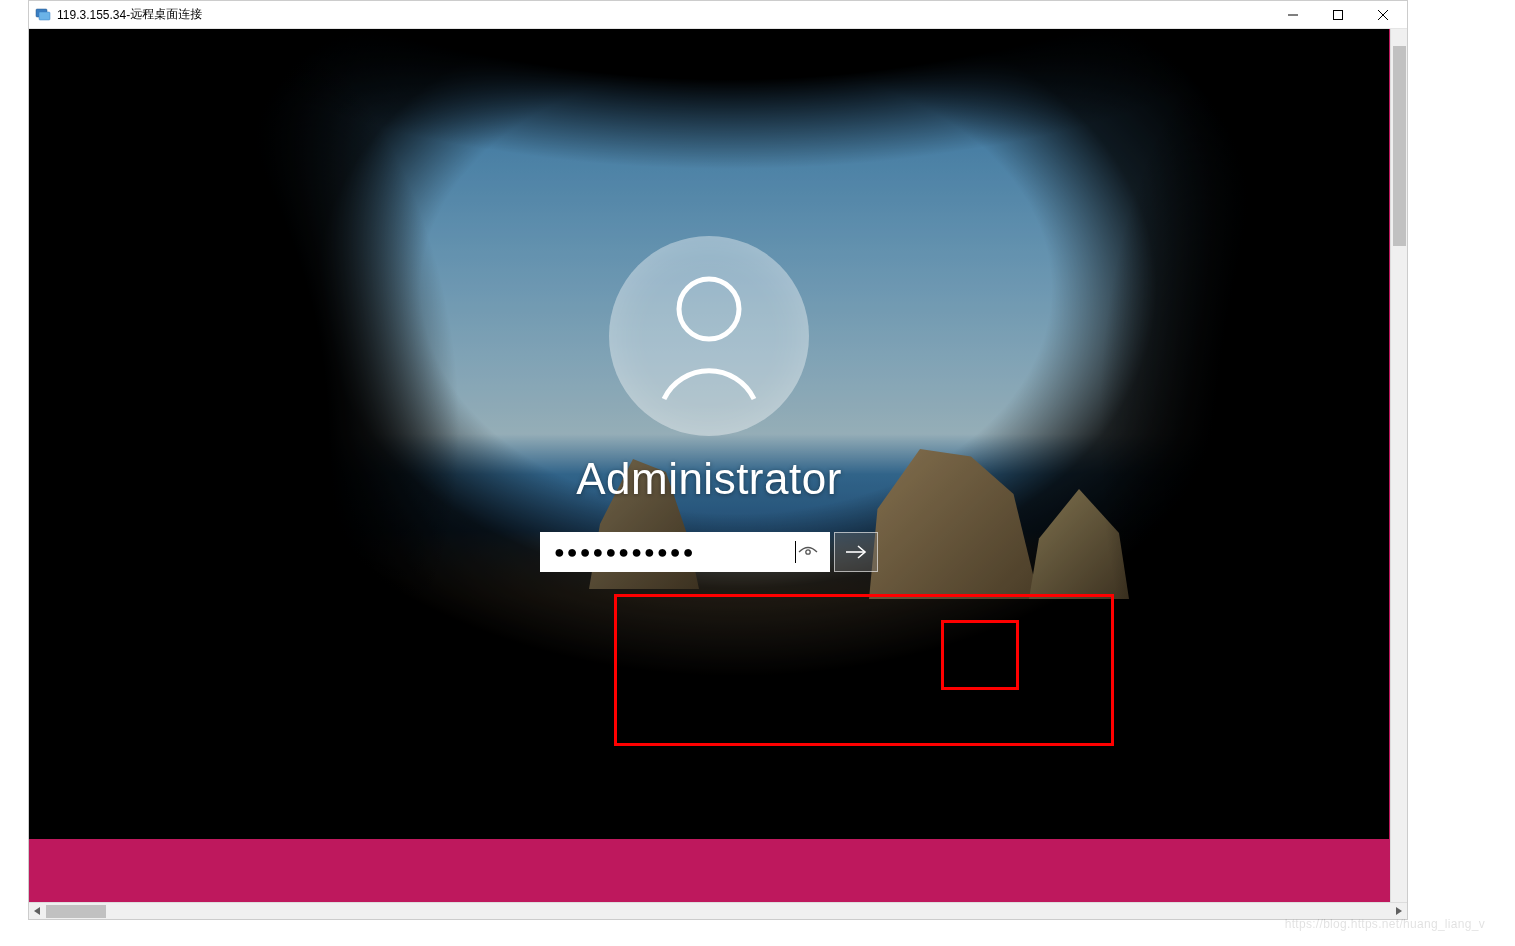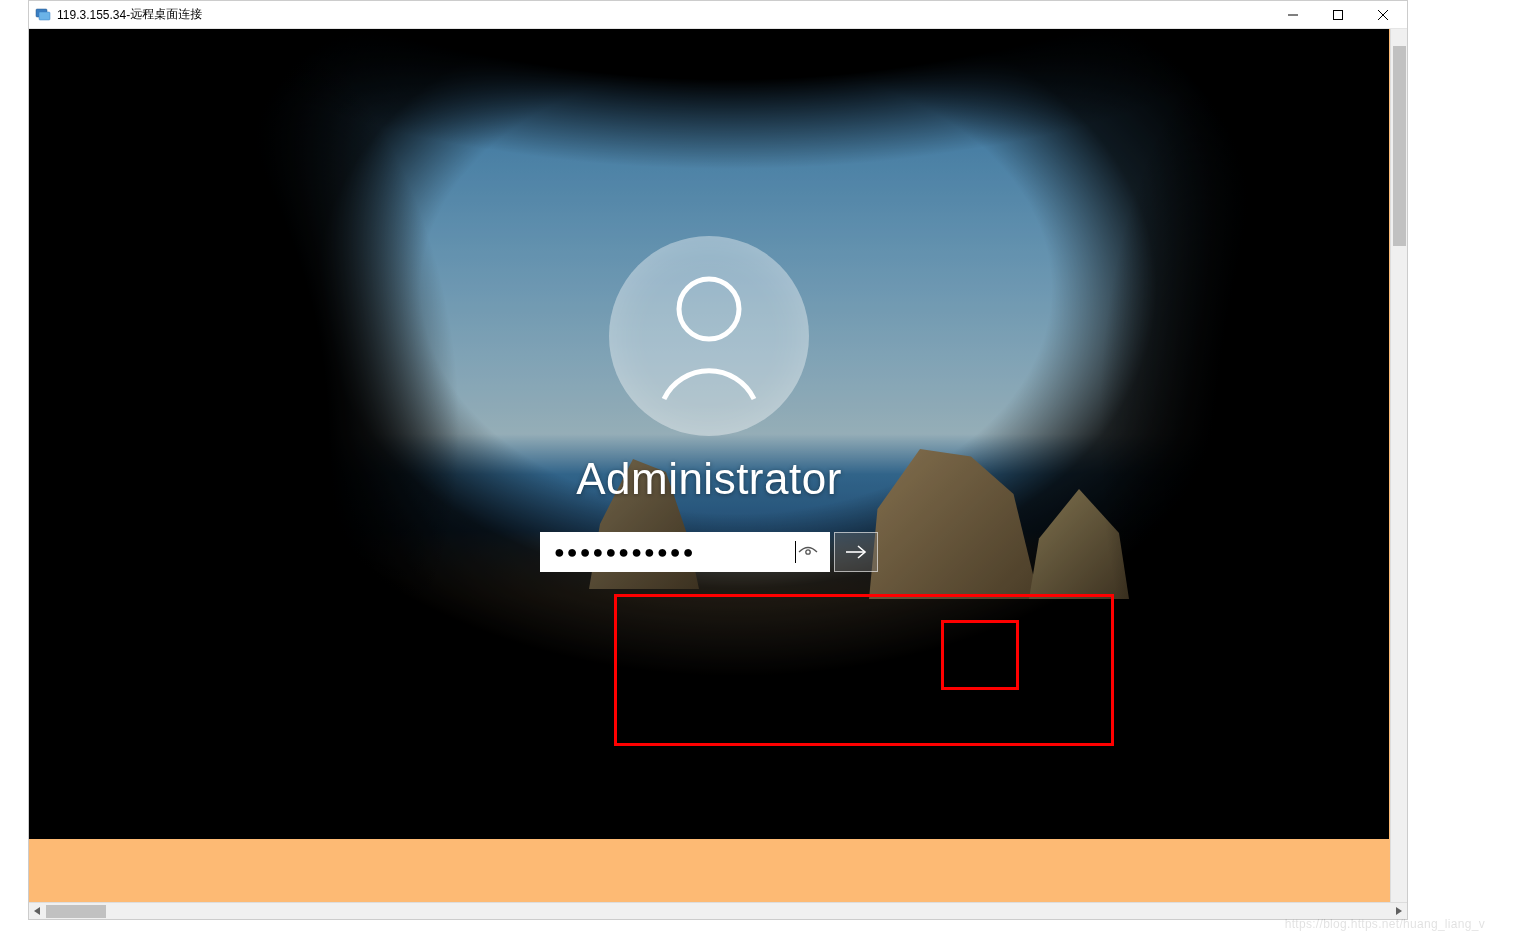--- a/index.html
+++ b/index.html
@@ -35,21 +35,21 @@
     .titlebar .app-icon {
       width: 16px; height: 16px; margin-right: 6px;
       display: flex; align-items: center; justify-content: center;
     }
     .titlebar .title { flex: 0 0 auto; }
     .titlebar .spacer { flex: 1; }
     .winctrl { width: 45px; height: 28px; display:flex; align-items:center; justify-content:center; color:#333; }
     .content-wrap {
       flex: 1;
       position: relative;
-      background: #fdba74;
+      background: #be185d;
       overflow: hidden;
     }
     .remote-screen {
       position: absolute;
       top: 0; left: 0;
       width: 1360px;
       height: 810px;
       overflow: hidden;
       background: #000;
     }

